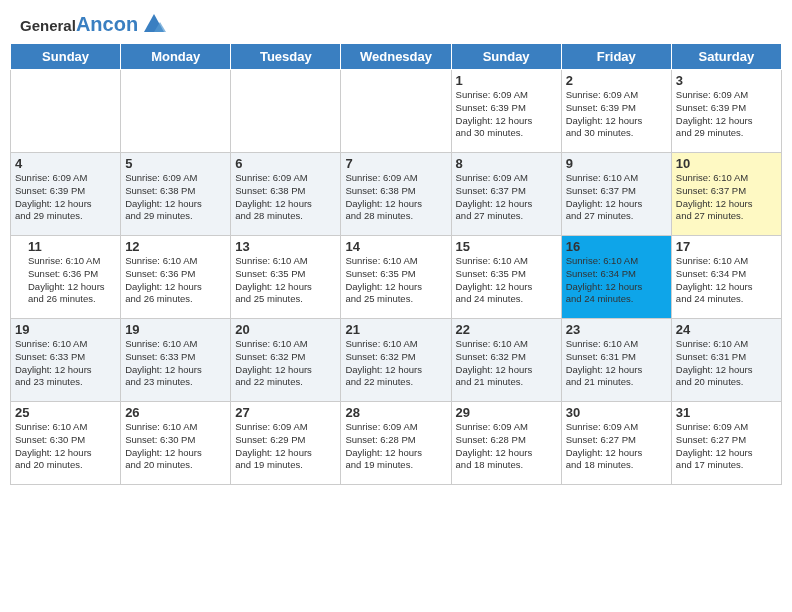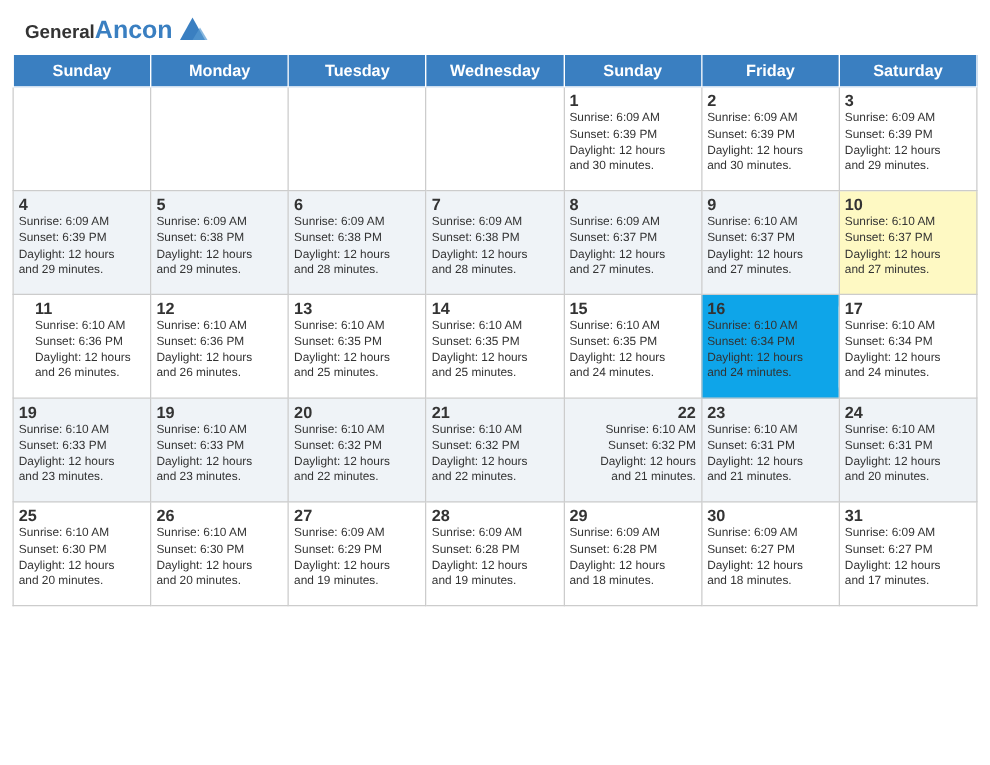--- a/index.html
+++ b/index.html
@@ -205,21 +205,21 @@
 Daylight: 12 hours
 and 22 minutes.</div>
           </td>
           <td style="background: rgb(239, 243, 247); height: 83px;">
             <span class="day-num">21</span>
             <div class="day-info" style="white-space: pre-line;">Sunrise: 6:10 AM
 Sunset: 6:32 PM
 Daylight: 12 hours
 and 22 minutes.</div>
           </td>
-          <td style="background: rgb(239, 243, 247); height: 83px; text-align: right;">
+          <td style="background: rgb(239, 243, 247); height: 83px;">
             <span class="day-num">22</span>
             <div class="day-info" style="white-space: pre-line;">Sunrise: 6:10 AM
 Sunset: 6:32 PM
 Daylight: 12 hours
 and 21 minutes.</div>
           </td>
           <td style="background: rgb(239, 243, 247); height: 83px;">
             <span class="day-num">23</span>
             <div class="day-info" style="white-space: pre-line;">Sunrise: 6:10 AM
 Sunset: 6:31 PM

